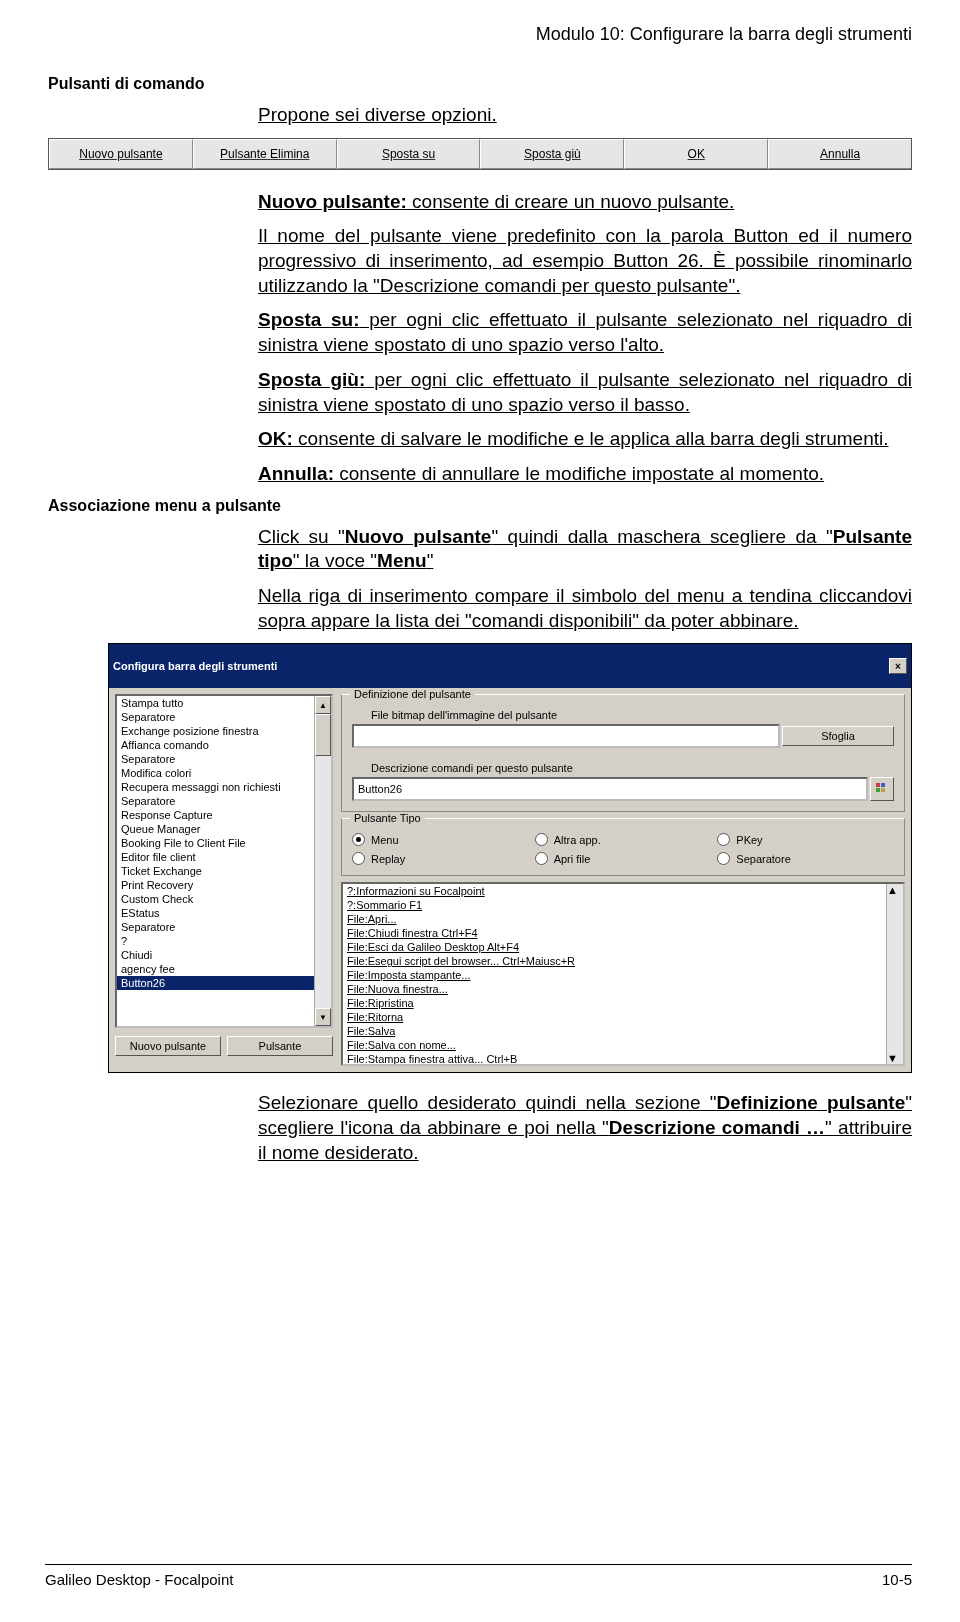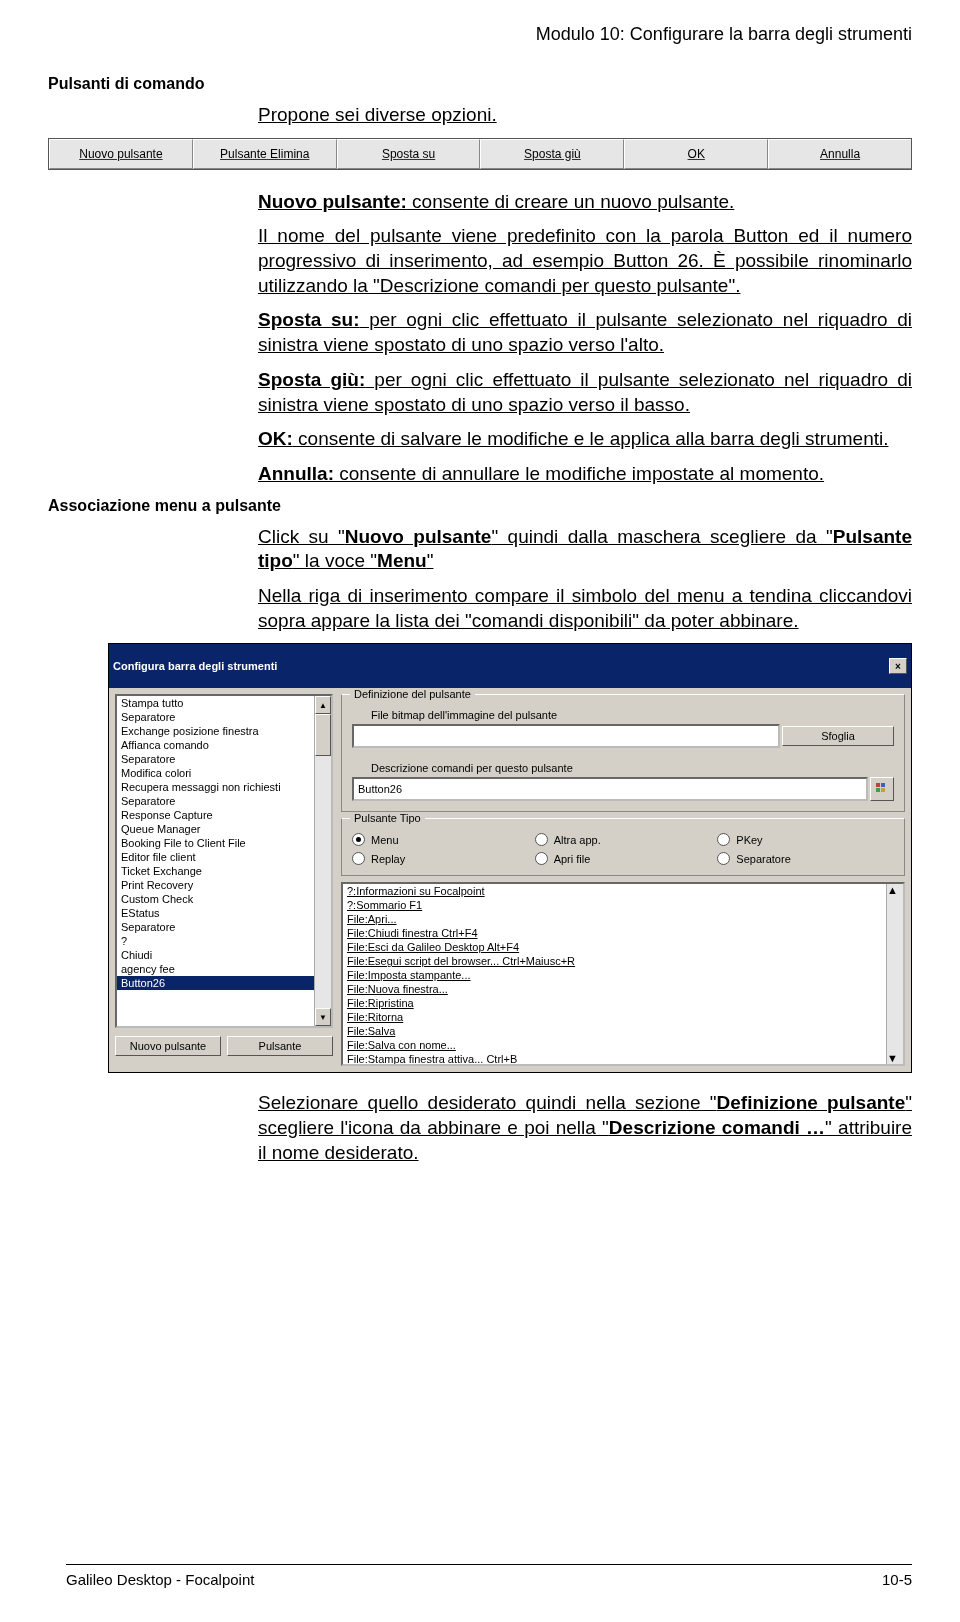--- a/index.html
+++ b/index.html
@@ -36,21 +36,21 @@
   .row .textfield{flex:1;}
   .icon-btn{width:22px;height:22px;background:#d4d0c8;border:1px solid #fff;border-right-color:#555;border-bottom-color:#555;display:flex;align-items:center;justify-content:center;}
   .icon-btn svg{width:14px;height:14px;}
   .radio-grid{display:grid;grid-template-columns:1fr 1fr 1fr;gap:6px;}
   .radio{display:flex;align-items:center;gap:6px;font-size:11px;}
   .radio .dot{width:11px;height:11px;border-radius:50%;background:#fff;border:1px solid #555;display:flex;align-items:center;justify-content:center;}
   .radio.checked .dot::after{content:"";width:5px;height:5px;border-radius:50%;background:#000;}
   .menu-list{background:#fff;border:2px inset #bbb;height:180px;overflow:hidden;position:relative;}
   .menu-list .item{padding:1px 4px;white-space:nowrap;text-decoration:underline;}
   .menu-list .scrollbar{position:absolute;right:0;top:0;bottom:0;width:16px;background:#e6e6e6;border-left:1px solid #aaa;}
-  .footer{position:absolute;left:66px;right:48px;bottom:34px;border-top:1.5px solid #000;padding-top:6px;display:flex;justify-content:space-between;font-size:15px;}
+  .footer{position:absolute;left:45px;right:48px;bottom:34px;border-top:1.5px solid #000;padding-top:6px;display:flex;justify-content:space-between;font-size:15px;}
   .lbl-small{font-size:11px;margin-bottom:3px;display:block;margin-left:19px;}
 </style>
 </head>
 <body>
 
 <div class="page">
   <div class="header-right">Modulo 10: Configurare la barra degli strumenti</div>
 
   <h2 class="section">Pulsanti di comando</h2>
   <div class="indent">

